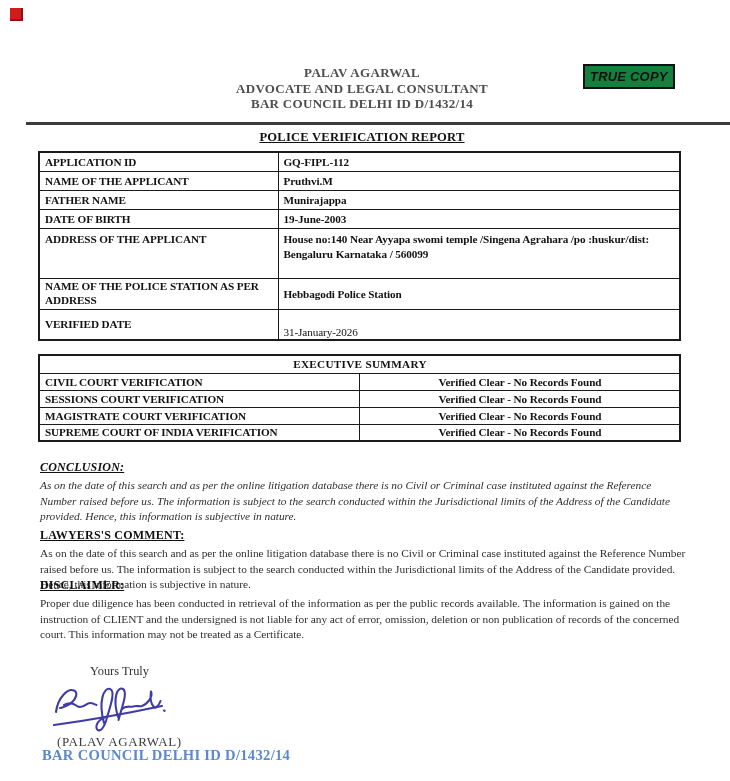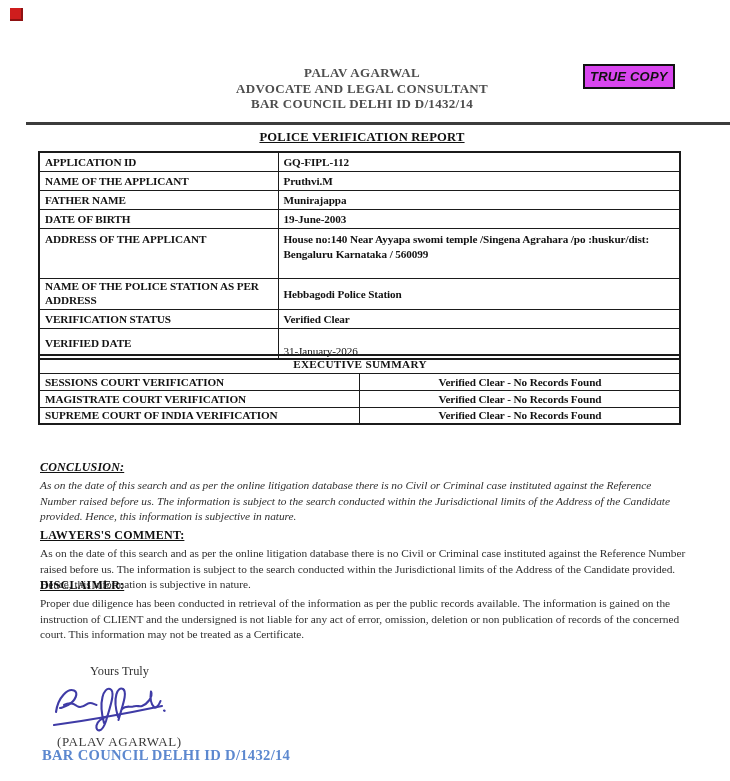--- a/index.html
+++ b/index.html
@@ -6,21 +6,21 @@
   html,body { width:730px; height:781px; background:#ffffff; overflow:hidden; }
   body { font-family:"Liberation Serif", serif; position:relative; color:#1c1c1c; }
 
   .red-mark { position:absolute; left:10px; top:8px; width:13px; height:13px;
               background:#cf1d1d; border-right:2px solid #8e1212; border-bottom:2px solid #8e1212; }
 
   .letterhead { position:absolute; top:65px; left:0; width:724px; text-align:center;
                 color:#4e4e4e; font-weight:bold; font-size:13px; line-height:15.6px; letter-spacing:0.3px; }
 
   .stamp-box { position:absolute; left:583px; top:64px; border:2px solid #111;
-               padding:1px 5px 2px 5px; background:#d946ef; }
+               padding:1px 5px 2px 5px; background:#15803d; }
   .stamp-text { font-family:"Liberation Sans", sans-serif; font-weight:bold; font-style:italic;
                 font-size:13px; letter-spacing:0.2px; color:#111; }
 
   .top-rule { position:absolute; left:26px; top:122px; width:704px; height:3px; background:#3c3c3c; }
 
   .doc-title { position:absolute; top:130px; left:0; width:724px; text-align:center;
                font-weight:bold; font-size:12.6px; text-decoration:underline; color:#111;
                letter-spacing:0.2px; }
 
   table { border-collapse:collapse; table-layout:fixed; }
@@ -97,35 +97,35 @@
     <td class="val">19-June-2003</td>
   </tr>
   <tr class="r-addr">
     <td class="lbl">ADDRESS OF THE APPLICANT</td>
     <td class="val">House no:140 Near Ayyapa swomi temple /Singena Agrahara /po :huskur/dist: Bengaluru Karnataka / 560099</td>
   </tr>
   <tr class="r-stat">
     <td class="lbl">NAME OF THE POLICE STATION AS PER ADDRESS</td>
     <td class="val">Hebbagodi Police Station</td>
   </tr>
-  <tr class="r-std">
-    <td class="lbl">VERIFICATION STATUS</td>
-    <td class="val">Verified Clear</td>
-  </tr>
   <tr class="r-last">
     <td class="lbl">VERIFIED DATE</td>
     <td class="val">31-January-2026</td>
   </tr>
 </tbody>
   </table>
 
 <table class="exec-table">
   <tbody>
       <tr class="hdr">
     <td colspan="2">EXECUTIVE SUMMARY</td>
+  </tr>
+  <tr class="row">
+    <td class="lbl">CIVIL COURT VERIFICATION</td>
+    <td class="val">Verified Clear - No Records Found</td>
   </tr>
   <tr class="row">
     <td class="lbl">SESSIONS COURT VERIFICATION</td>
     <td class="val">Verified Clear - No Records Found</td>
   </tr>
   <tr class="row">
     <td class="lbl">MAGISTRATE COURT VERIFICATION</td>
     <td class="val">Verified Clear - No Records Found</td>
   </tr>
   <tr class="row">

